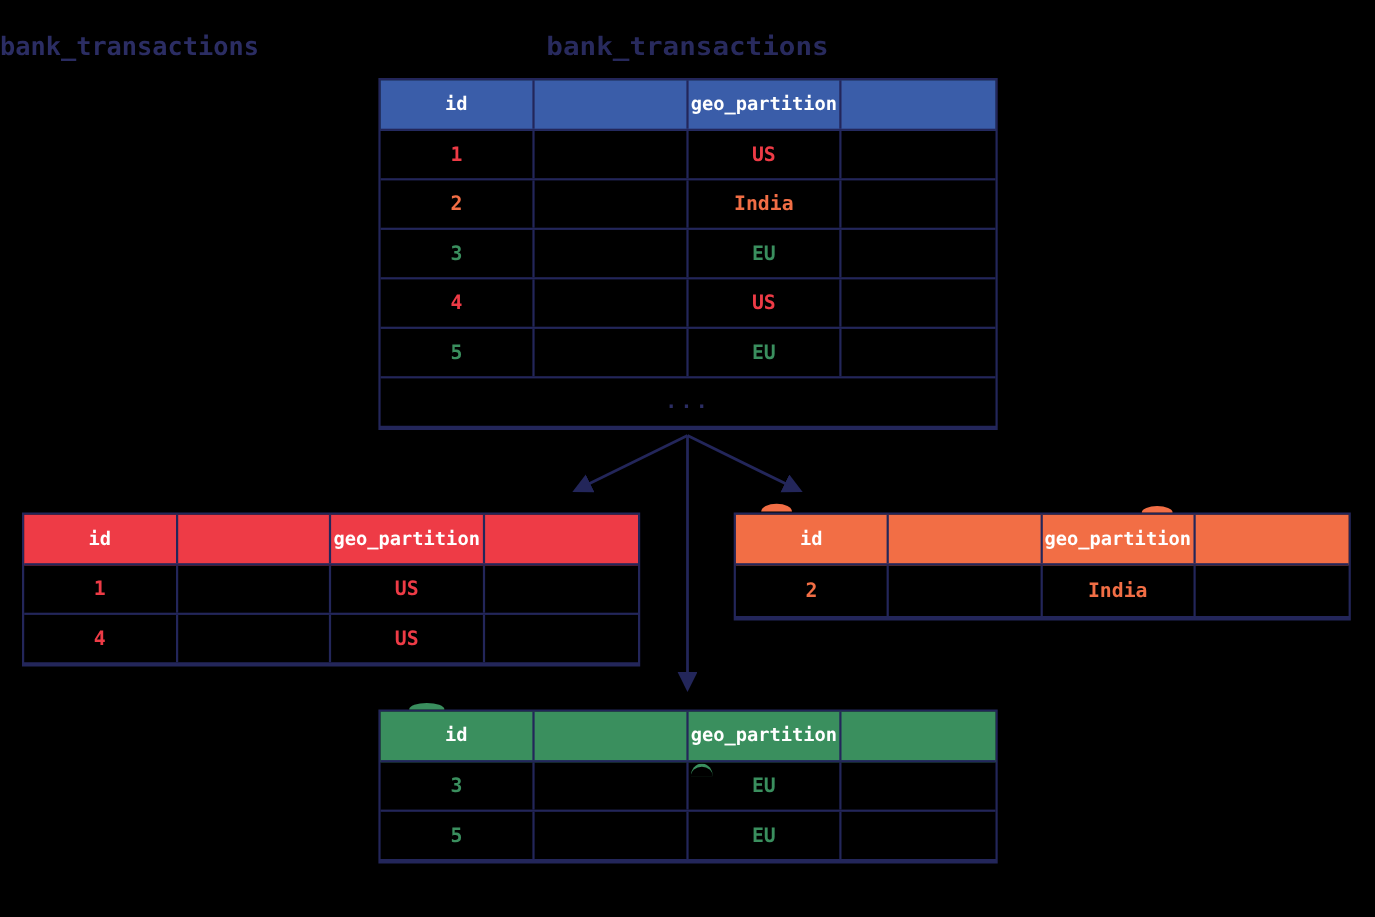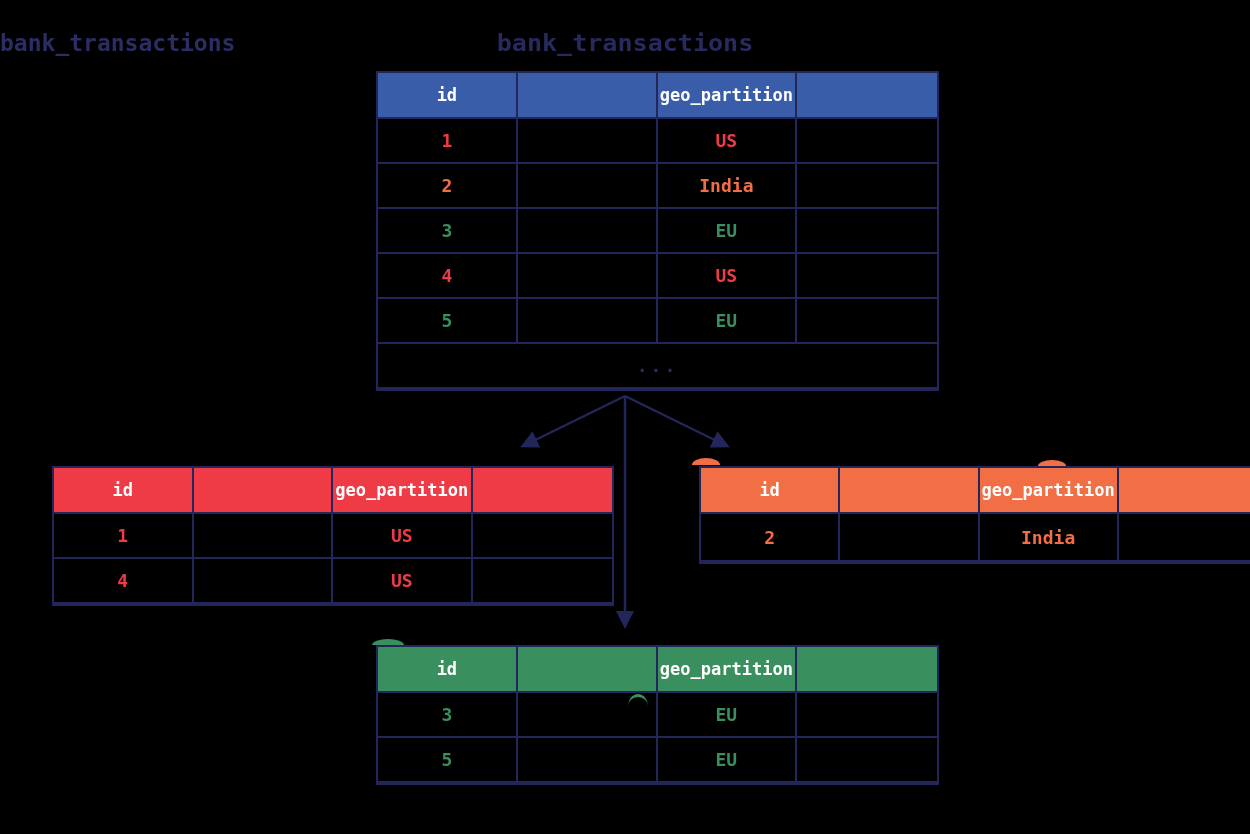--- a/index.html
+++ b/index.html
@@ -27,21 +27,20 @@
     position:absolute;left:50%;top:0;
     transform:translateX(-50%) scaleX(1.09);
     opacity:.95;
   }
   
   .ptable{
     position:absolute;
     box-sizing:border-box;
     border:2px solid var(--navy,#23265a);
     border-bottom-width:4px;
-    margin-left:32px;
   }
   .trow{
     display:grid;
     grid-template-columns:repeat(4,1fr);
     border-bottom:2px solid var(--navy,#23265a);
   }
   .trow:last-child{border-bottom:none;}
   .thead{height:44px;}
   .tbody-row{height:43px;}
   .cell{

